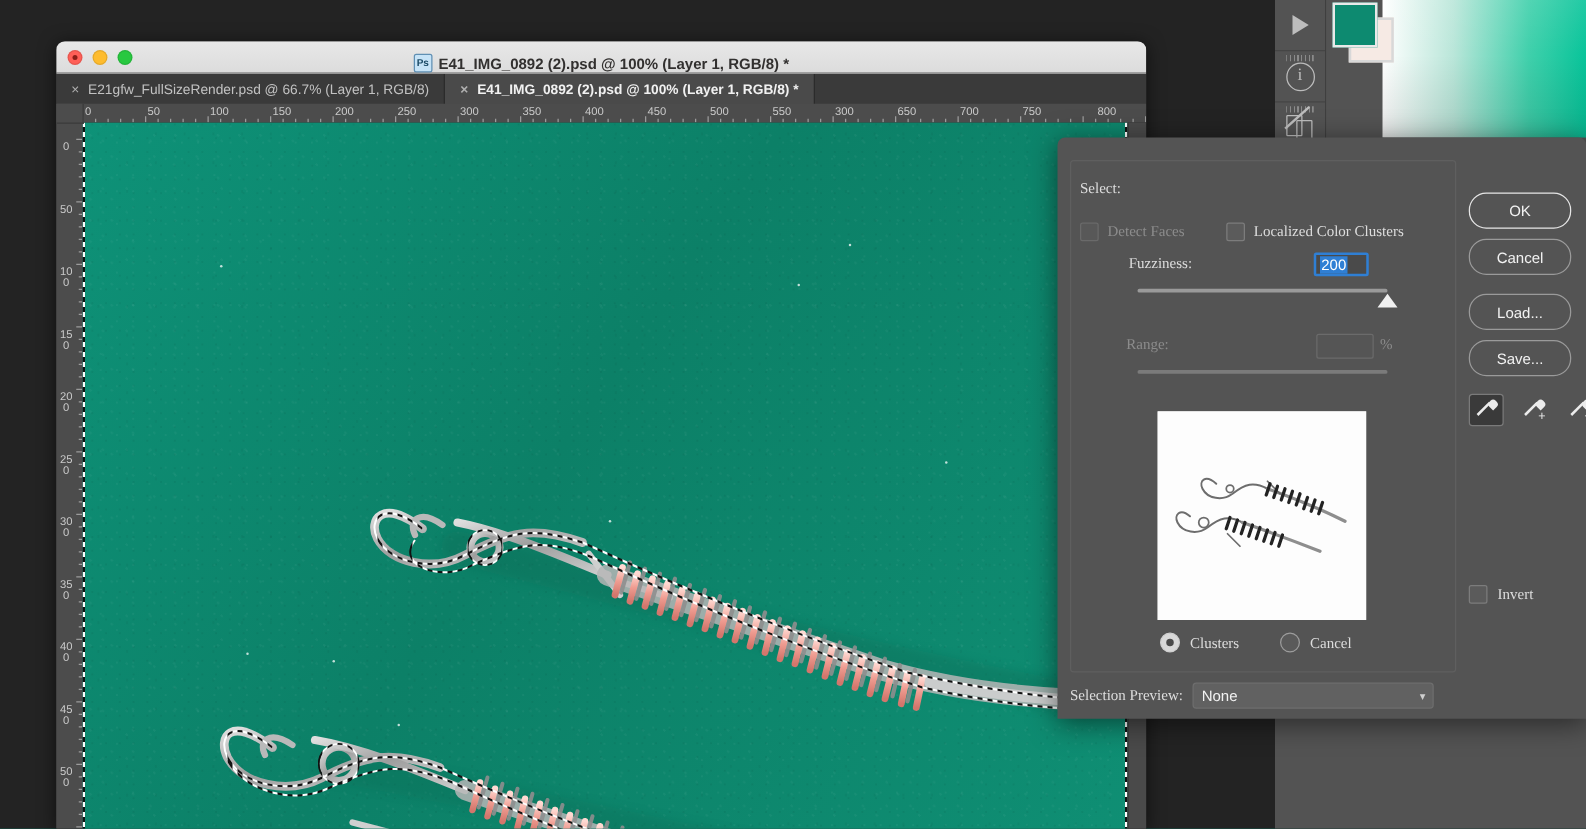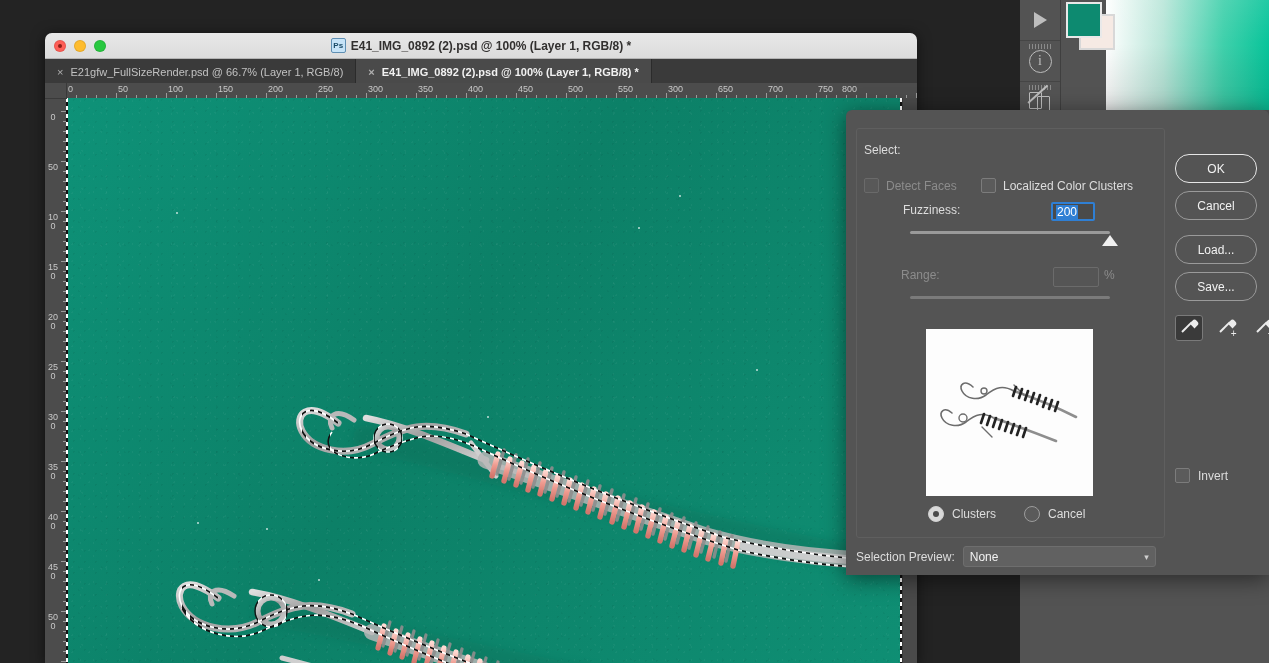--- a/index.html
+++ b/index.html
@@ -30,21 +30,21 @@
   .sw.front{left:5px;top:2px;z-index:2;}
 
   #gradient-area{position:absolute;left:86px;top:0;width:163px;height:110px;}
   #gradient-area .g1{position:absolute;inset:0;background:linear-gradient(to right,#ffffff 0%,#b9e6d9 35%,#3fd0ab 72%,#08c49a 100%);}
   #gradient-area .g2{position:absolute;inset:0;background:linear-gradient(to bottom,rgba(255,255,255,0.10) 0%,rgba(255,255,255,0) 40%,rgba(0,0,0,0.10) 100%);}
 
   
   #doc-window{position:absolute;left:45px;top:33px;width:872px;height:630px;background:#3c3c3c;
               border-radius:7px 7px 0 0;overflow:hidden;box-shadow:0 2px 14px rgba(0,0,0,.55);}
   #titlebar{height:25px;background:linear-gradient(to bottom,#e8e8e8,#dcdcdc);border-bottom:1px solid #b4b4b4;
-            position:relative;display:flex;align-items:center;justify-content:center;}
+            position:relative;display:flex;align-items:flex-end;justify-content:center;}
   .lights{position:absolute;left:9px;top:50%;transform:translateY(-50%);display:flex;gap:8px;}
   .light{width:12px;height:12px;border-radius:50%;}
   .l-red{background:#ff5f57;box-shadow:inset 0 0 0 1px rgba(0,0,0,.10);}
   .l-yel{background:#febc2e;box-shadow:inset 0 0 0 1px rgba(0,0,0,.10);}
   .l-grn{background:#28c840;box-shadow:inset 0 0 0 1px rgba(0,0,0,.10);}
   .light .dot{display:block;width:4px;height:4px;border-radius:50%;background:#8c1f18;margin:4px auto 0;}
   #title-text{font-size:12px;color:#32302f;font-weight:600;display:flex;align-items:center;gap:5px;}
   .ps-ic{width:13px;height:13px;background:#c6e3f7;border:1px solid #5f8fb3;border-radius:2px;
          color:#1a4a66;font-size:8px;font-weight:bold;display:flex;align-items:center;justify-content:center;}
 
@@ -86,21 +86,21 @@
      background:repeating-linear-gradient(to bottom,#ffffff 0 4px,#111 4px 8px);}
   #canvas-scroll-v{position:absolute;left:836px;top:0;width:15px;height:598px;background:#4a4a4a;border-left:1px solid #3a3a3a;}
 
   
   #color-range{position:absolute;left:846px;top:110px;width:423px;height:465px;background:#545454;
                border-radius:6px 6px 0 0;box-shadow:0 4px 22px rgba(0,0,0,.5);overflow:hidden;}
   #cr-title{height:21px;background:linear-gradient(to bottom,#eeeeee,#e2e2e2);border-bottom:1px solid #b8b8b8;
             display:flex;align-items:center;justify-content:center;font-size:12px;color:#2e2e2e;}
   #cr-body{position:relative;height:444px;}
   .cr-fs{position:absolute;left:10px;top:18px;width:307px;height:408px;border:1px solid #5f5f5f;border-radius:3px;}
-  .lbl{color:#ddd;font-size:12px;}
+  .lbl{color:#ddd;font-size:12px;font-family:Liberation Serif, serif;}
   .lbl.dis{color:#8c8c8c;}
   .sel-row{position:absolute;left:18px;top:33px;display:flex;align-items:center;gap:8px;}
   .combo{height:21px;background:#616161;border:1px solid #6e6e6e;border-radius:3px;display:flex;align-items:center;
          padding:0 6px;box-sizing:border-box;color:#f2f2f2;font-size:12px;gap:5px;}
   .combo .cv{flex:1;}
   .combo .cc{font-size:9px;color:#cfcfcf;}
   .dropper-glyph{display:inline-block;width:12px;height:12px;position:relative;}
   .dropper-glyph .stem{position:absolute;left:2px;top:7px;width:9px;height:1.6px;background:#f0f0f0;transform:rotate(-45deg);transform-origin:left center;}
   .dropper-glyph .bulb{position:absolute;right:0;top:0;width:5px;height:5px;background:#f0f0f0;border-radius:2px 2px 2px 0;transform:rotate(-45deg);}
   .cb{width:13px;height:13px;border:1px solid #7c7c7c;background:#5b5b5b;border-radius:2px;display:inline-block;}
@@ -286,21 +286,21 @@
       <span class="rt" style="left: 741px; width: 1px; height: 3px; bottom: 0px;"></span>
       <span class="rt" style="left: 751px; width: 1px; height: 3px; bottom: 0px;"></span>
       <span class="rt" style="left: 761px; width: 1px; height: 3px; bottom: 0px;"></span>
       <span class="rt" style="left: 771px; width: 1px; height: 5px; bottom: 0px;"></span>
       <span class="rlab" style="left: 773px; top: 1px;">750</span>
       <span class="rt" style="left: 781px; width: 1px; height: 3px; bottom: 0px;"></span>
       <span class="rt" style="left: 791px; width: 1px; height: 3px; bottom: 0px;"></span>
       <span class="rt" style="left: 801px; width: 1px; height: 3px; bottom: 0px;"></span>
       <span class="rt" style="left: 811px; width: 1px; height: 3px; bottom: 0px;"></span>
       <span class="rt" style="left: 821px; width: 1px; height: 5px; bottom: 0px;"></span>
-      <span class="rlab" style="left: 797px; top: 1px;">800</span>
+      <span class="rlab" style="left: 833px; top: 1px;">800</span>
       <span class="rt" style="left: 831px; width: 1px; height: 3px; bottom: 0px;"></span>
       <span class="rt" style="left: 841px; width: 1px; height: 3px; bottom: 0px;"></span>
       <span class="rt" style="left: 851px; width: 1px; height: 3px; bottom: 0px;"></span>
       <span class="rt" style="left: 861px; width: 1px; height: 3px; bottom: 0px;"></span>
       <span class="rt" style="left: 871px; width: 1px; height: 5px; bottom: 0px;"></span>
     </div>
   <div id="ruler-v">
       <span class="rt" style="top: 13px; height: 1px; width: 5px; right: 0px;"></span>
       <span class="rlab-v" style="left: 1px; top: 15px;">0</span>
       <span class="rt" style="top: 23px; height: 1px; width: 3px; right: 0px;"></span>

